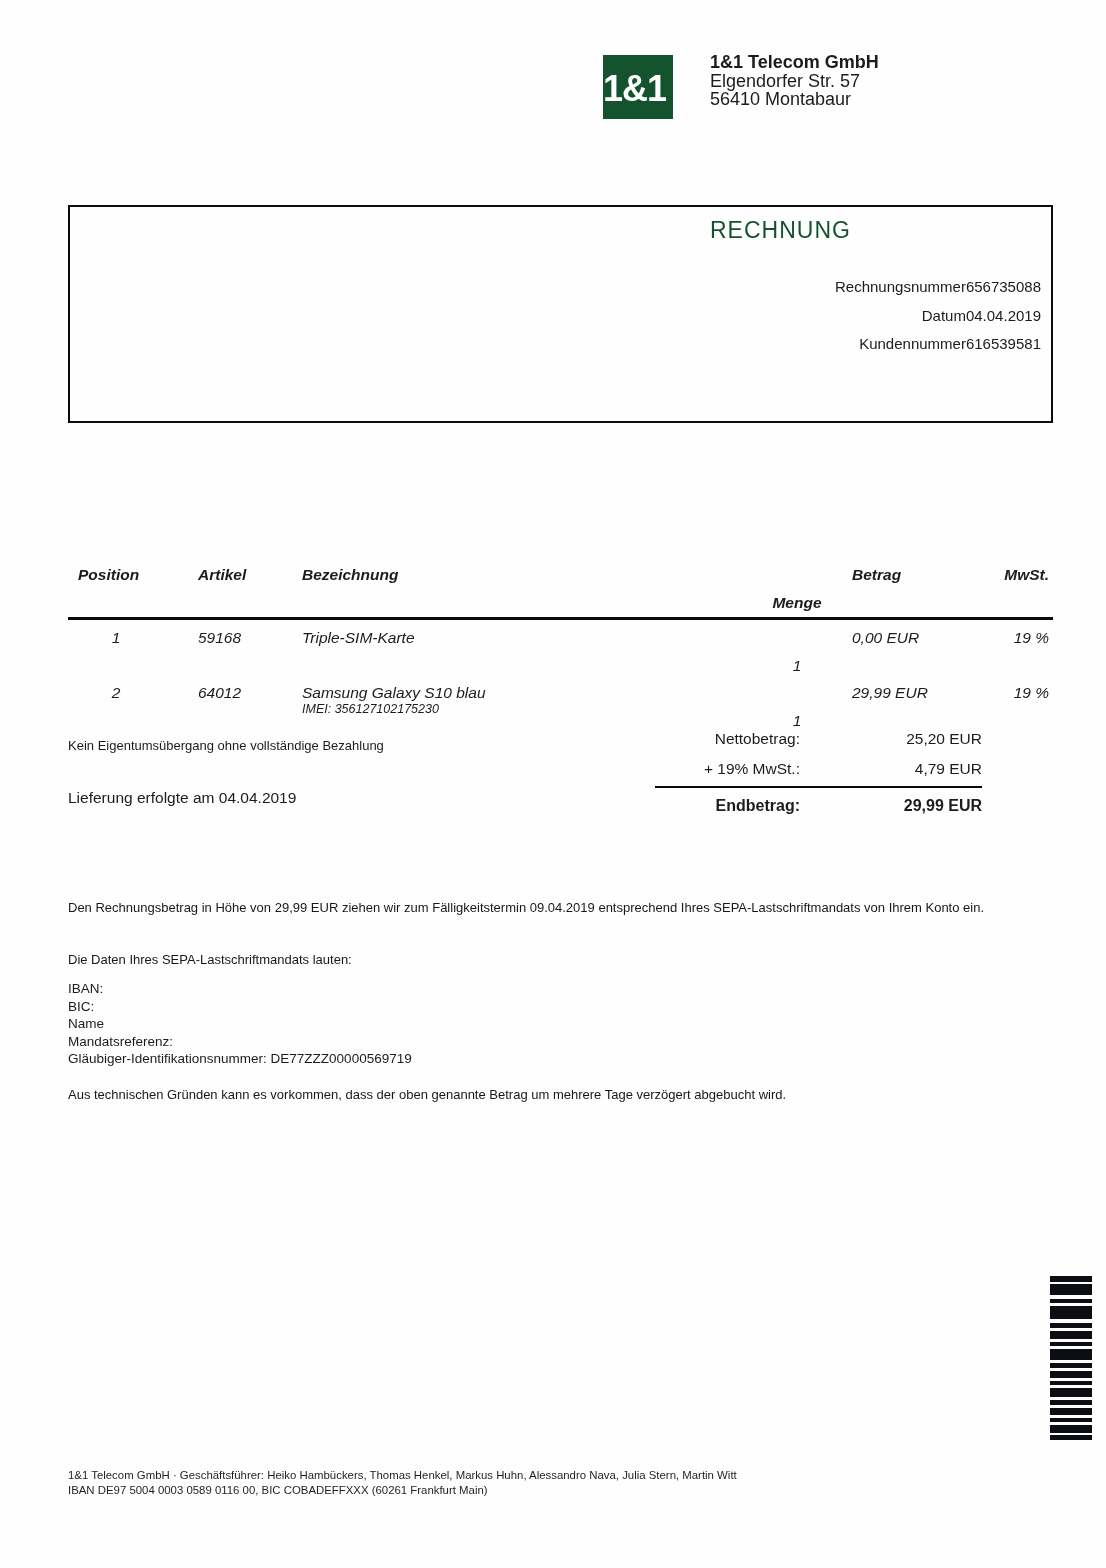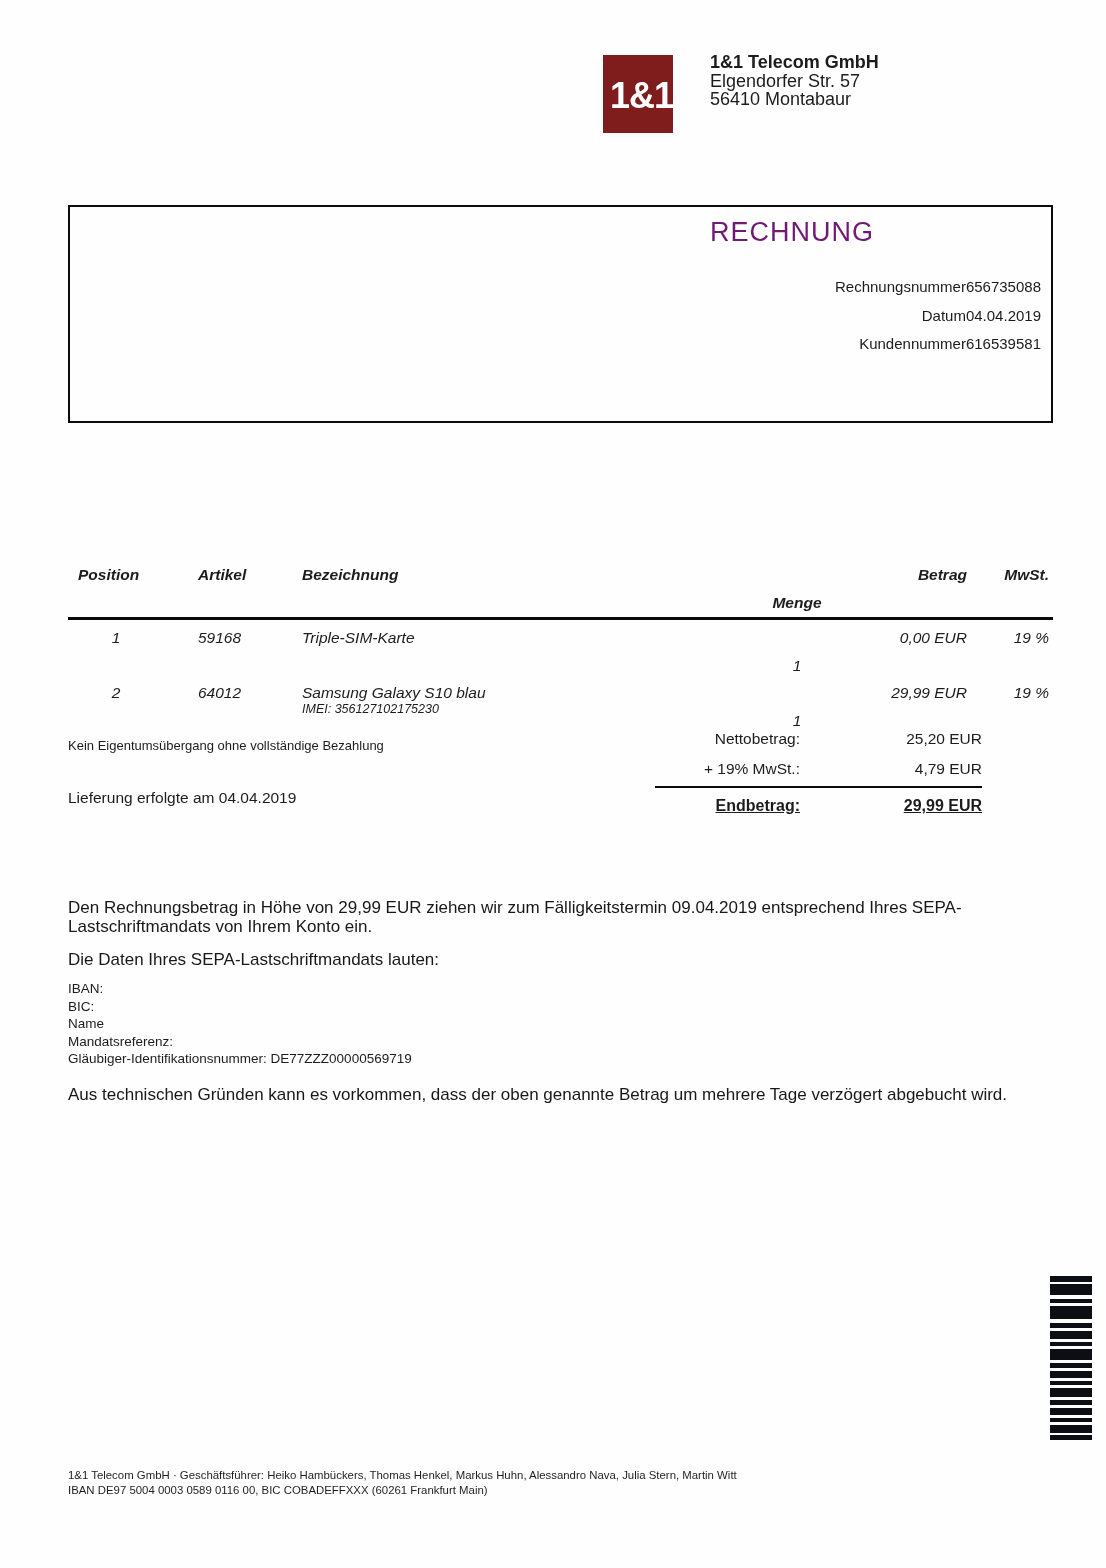--- a/index.html
+++ b/index.html
@@ -8,42 +8,42 @@
     width:1106px;height:1568px;
     margin:0 auto;
     background:#fefefe;
     font-family:"Liberation Sans","DejaVu Sans",sans-serif;
     color:#1c1c1c;
     overflow:hidden;
   }
   
   .logo{
     position:absolute;left:603px;top:55px;
-    width:70px;height:78px;
-    background:#7f1d1d;
-    display:flex;align-items:center;justify-content:flex-end;
+    width:70px;height:64px;
+    background:#14532d;
+    display:flex;align-items:center;justify-content:flex-start;
   }
   .logo span{
     color:#fff;font-weight:bold;font-size:36px;letter-spacing:-1px;
     transform:translateY(2px);
   }
   .company{
     position:absolute;left:710px;top:53px;
     font-size:18px;line-height:18.5px;
   }
   .company .name{font-weight:bold;}
   
   .invoice-box{
     position:absolute;left:68px;top:205px;
     width:981px;height:214px;
     border:2px solid #0c0c0c;
   }
   .invoice-title{
     position:absolute;left:640px;top:10px;
-    font-size:27px;letter-spacing:1px;color:#701a75;
+    font-size:23px;letter-spacing:1px;color:#14532d;
   }
   .invoice-meta{
     position:absolute;left:645px;top:66px;right:10px;
   }
   .meta-row{
     display:flex;justify-content:flex-end;
     font-size:15px;line-height:28.5px;
   }
   
   .items{
@@ -56,39 +56,39 @@
     grid-template-columns:130px 104px 440px 110px 115px 86px;
     align-items:start;
   }
   .thead{
     font-weight:bold;
     padding-bottom:5px;
     border-bottom:3px solid #0a0a0a;
   }
   .thead .c-pos{padding-left:10px;}
   .c-menge{text-align:center;margin-top:28px;}
-  .c-betrag{text-align:right;}
+  .c-betrag{text-align:left;}
   .c-mwst{text-align:right;padding-right:4px;}
   .trow{margin-top:9px;}
   .trow .c-pos{text-align:center;padding-right:34px;}
   .item-detail{font-size:12.5px;line-height:14px;}
   .item-detail:empty{display:none;}
   
   .note-ownership{position:absolute;left:68px;top:738px;font-size:13px;}
   .note-delivery{position:absolute;left:68px;top:789px;font-size:15.5px;}
   .totals{position:absolute;left:655px;top:724px;width:327px;font-size:15.5px;}
   .tot-row{display:flex;line-height:30px;}
   .tot-label{width:145px;text-align:right;}
   .tot-value{flex:1;text-align:right;}
   .tot-final{
     border-top:2px solid #0a0a0a;margin-top:2px;padding-top:3px;
-    font-weight:bold;font-size:16px;text-decoration:underline;
-  }
-  
-  .para{position:absolute;left:68px;font-size:17px;line-height:19px;color:#181818;}
+    font-weight:bold;font-size:16px;
+  }
+  
+  .para{position:absolute;left:68px;font-size:13px;line-height:19px;color:#181818;}
   .p-debit{top:898px;width:958px;}
   .p-sepa-intro{top:950px;width:958px;}
   .sepa-list{position:absolute;left:68px;top:980px;font-size:13.5px;line-height:17.5px;}
   .p-delay{top:1085px;width:980px;}
   
   .barcode{position:absolute;left:1050px;top:1276px;width:42px;height:164px;}
   
   .footer{
     position:absolute;left:68px;top:1468px;width:960px;
     font-size:11.4px;line-height:14.5px;color:#1f1f1f;

